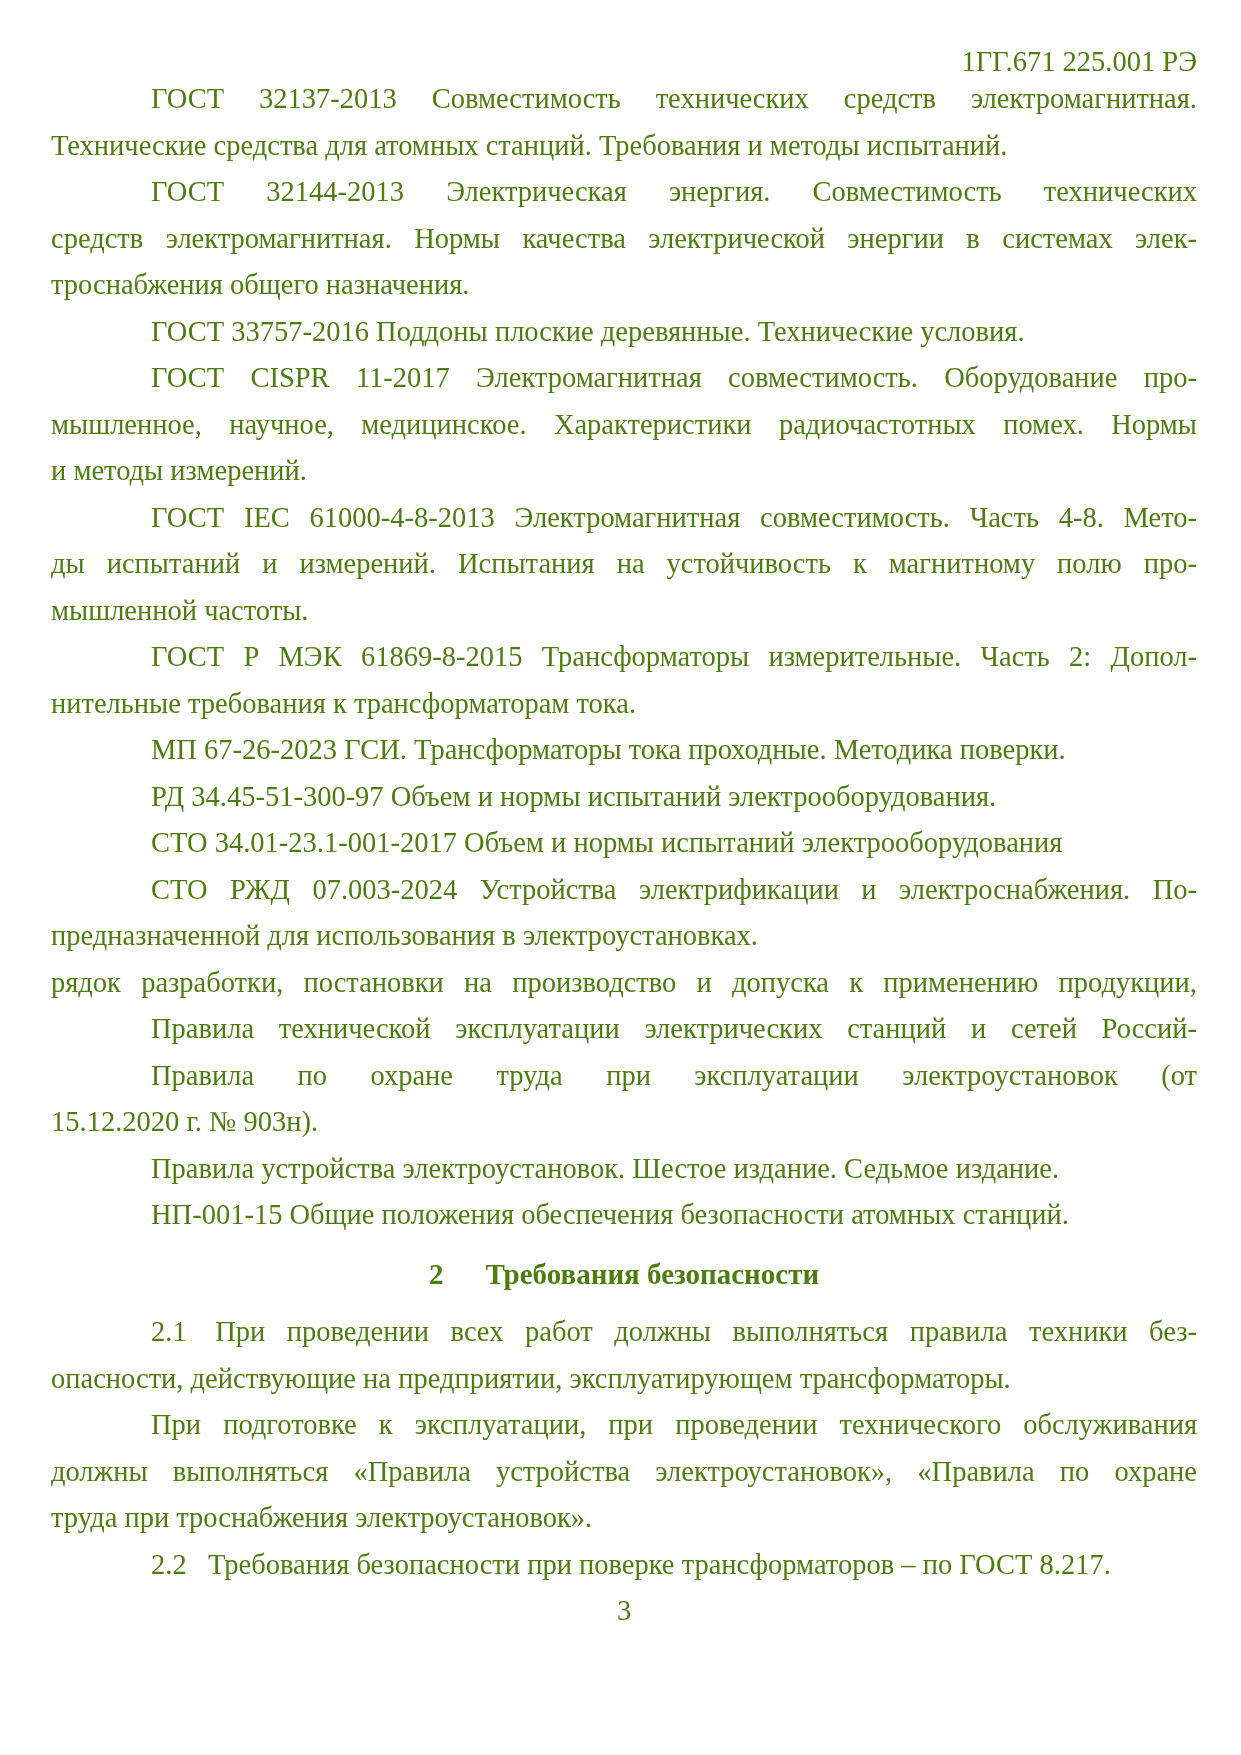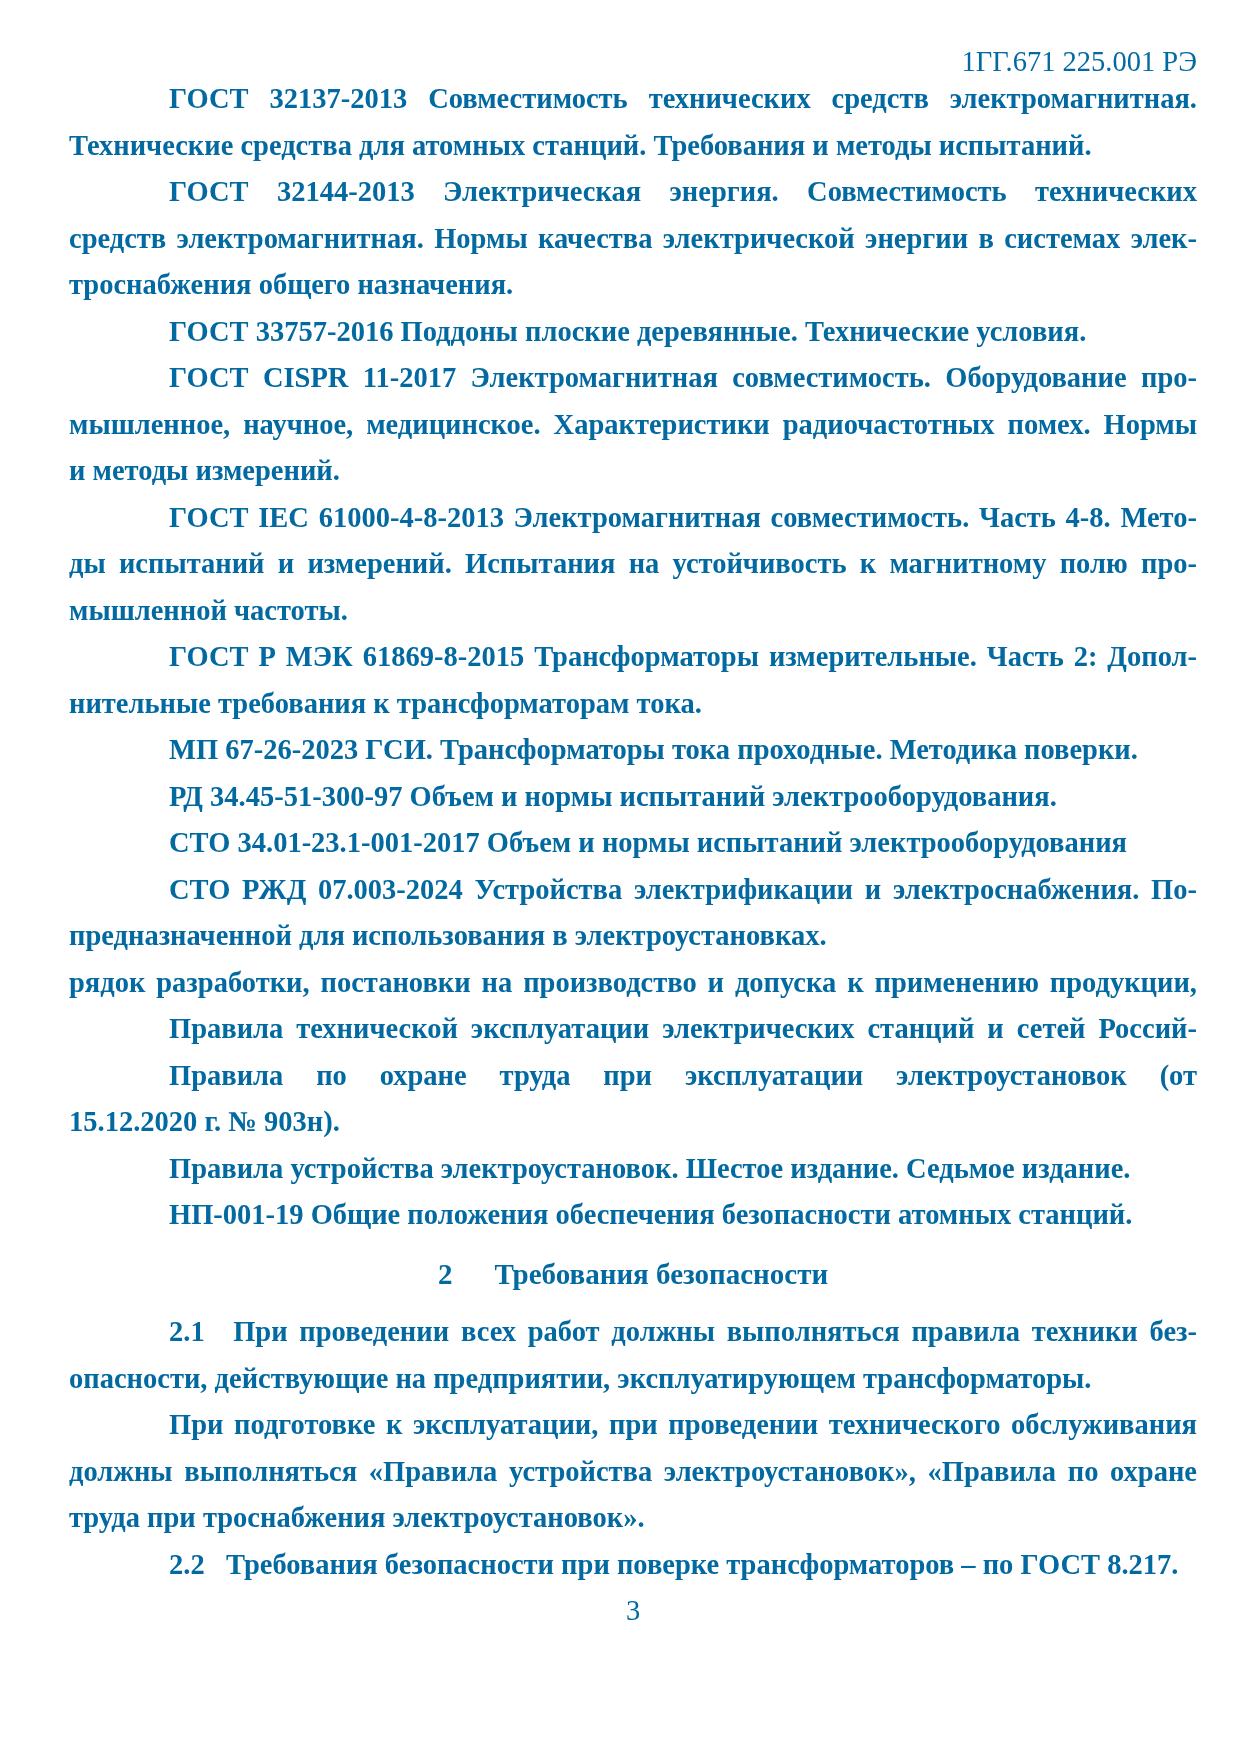--- a/index.html
+++ b/index.html
@@ -5,41 +5,40 @@
   html, body {
     margin: 0;
     padding: 0;
     background: #ffffff;
   }
   .page {
     position: relative;
     width: 1241px;
     height: 1755px;
     box-sizing: border-box;
-    padding: 48px 44px 0 69px;
+    padding: 48px 44px 0 51px;
     background: #ffffff;
-    color: #0369a1;
+    color: #4d7c0f;
     font-family: "Liberation Serif", "DejaVu Serif", serif;
     font-size: 28.5px;
     overflow: hidden;
   }
   .doc-header {
     text-align: right;
     line-height: 28px;
     height: 28px;
     white-space: nowrap;
   }
   .para { margin: 0; }
   .ln {
     line-height: 46.5px;
     height: 46.5px;
     overflow: hidden;
     text-align: justify;
     text-align-last: justify;
-    font-weight: bold;
   }
   .ln.first { text-indent: 100px; }
   .ln.end  { text-align-last: left; }
   .heading {
     margin: 12px 0 12px 0;
     text-align: center;
     font-weight: bold;
     font-size: 29px;
     line-height: 46.5px;
     height: 46.5px;
@@ -102,21 +101,21 @@
         <div class="ln first">Правила технической эксплуатации электрических станций и сетей Россий-</div>
       </div>
       <div class="para">
         <div class="ln first">Правила по охране труда при эксплуатации электроустановок (от</div>
         <div class="ln end">15.12.2020 г. № 903н).</div>
       </div>
       <div class="para">
         <div class="ln first end">Правила устройства электроустановок. Шестое издание. Седьмое издание.</div>
       </div>
       <div class="para">
-        <div class="ln first end">НП-001-19 Общие положения обеспечения безопасности атомных станций.</div>
+        <div class="ln first end">НП-001-15 Общие положения обеспечения безопасности атомных станций.</div>
       </div>
       <div class="heading"><span class="h-num">2</span><span>Требования безопасности</span></div>
       <div class="para">
         <div class="ln first">2.1 При проведении всех работ должны выполняться правила техники без-</div>
         <div class="ln end">опасности, действующие на предприятии, эксплуатирующем трансформаторы.</div>
       </div>
       <div class="para">
         <div class="ln first">При подготовке к эксплуатации, при проведении технического обслуживания</div>
         <div class="ln">должны выполняться «Правила устройства электроустановок», «Правила по охране</div>
         <div class="ln end">труда при троснабжения электроустановок».</div>

